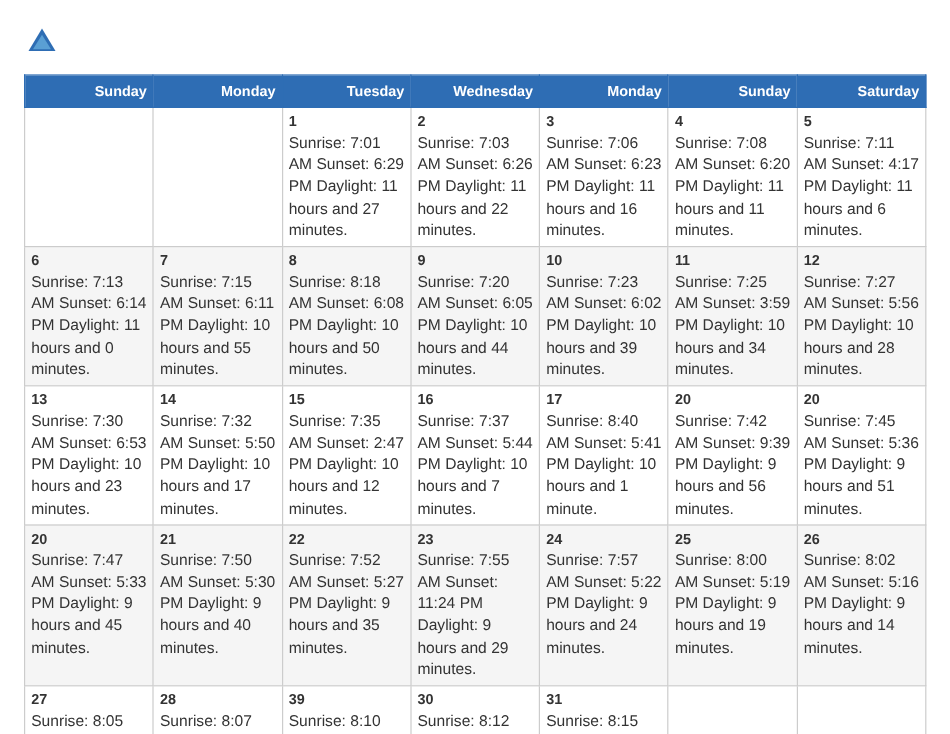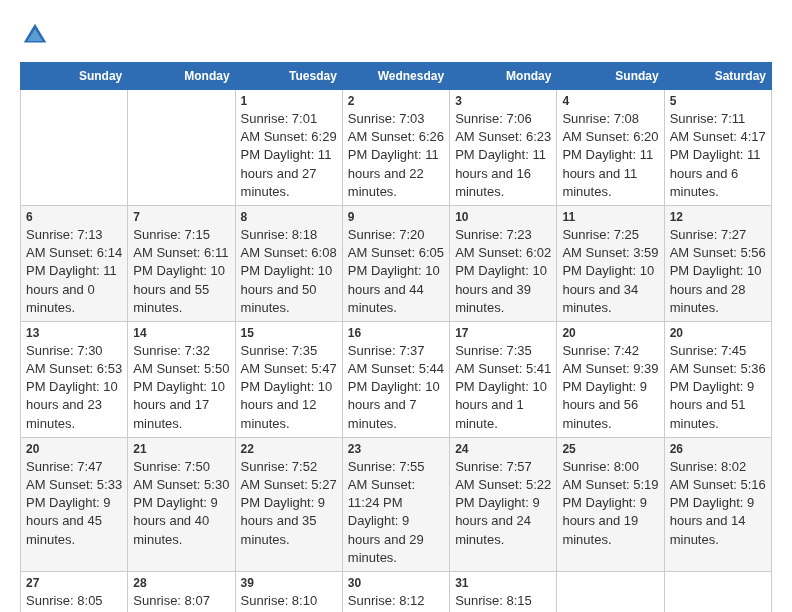--- a/index.html
+++ b/index.html
@@ -219,32 +219,32 @@
           </td>
           <td>
             <div class="day-number">14</div>
             <div class="day-detail">Sunrise: 7:32 AM
 Sunset: 5:50 PM
 Daylight: 10 hours and 17 minutes.</div>
           </td>
           <td>
             <div class="day-number">15</div>
             <div class="day-detail">Sunrise: 7:35 AM
-Sunset: 5:47 PM
+Sunset: 2:47 PM
 Daylight: 10 hours and 12 minutes.</div>
           </td>
           <td>
             <div class="day-number">16</div>
             <div class="day-detail">Sunrise: 7:37 AM
 Sunset: 5:44 PM
 Daylight: 10 hours and 7 minutes.</div>
           </td>
           <td>
             <div class="day-number">17</div>
-            <div class="day-detail">Sunrise: 7:35 AM
+            <div class="day-detail">Sunrise: 8:40 AM
 Sunset: 5:41 PM
 Daylight: 10 hours and 1 minute.</div>
           </td>
           <td>
             <div class="day-number">20</div>
             <div class="day-detail">Sunrise: 7:42 AM
 Sunset: 9:39 PM
 Daylight: 9 hours and 56 minutes.</div>
           </td>
           <td>

